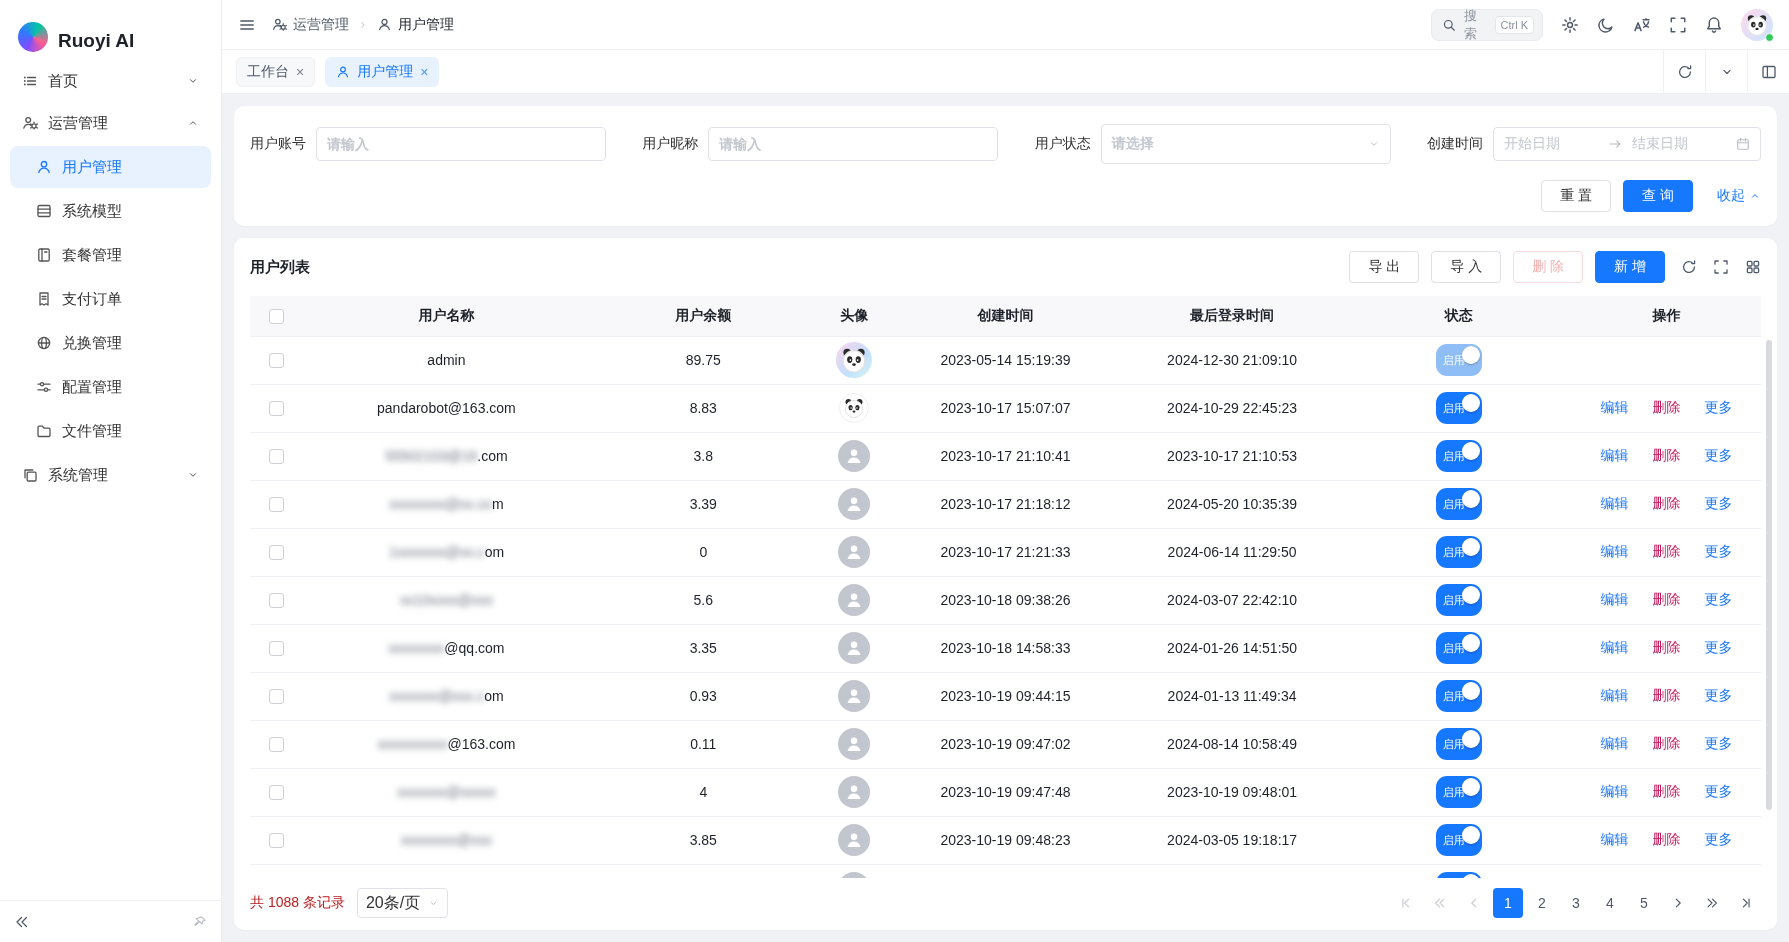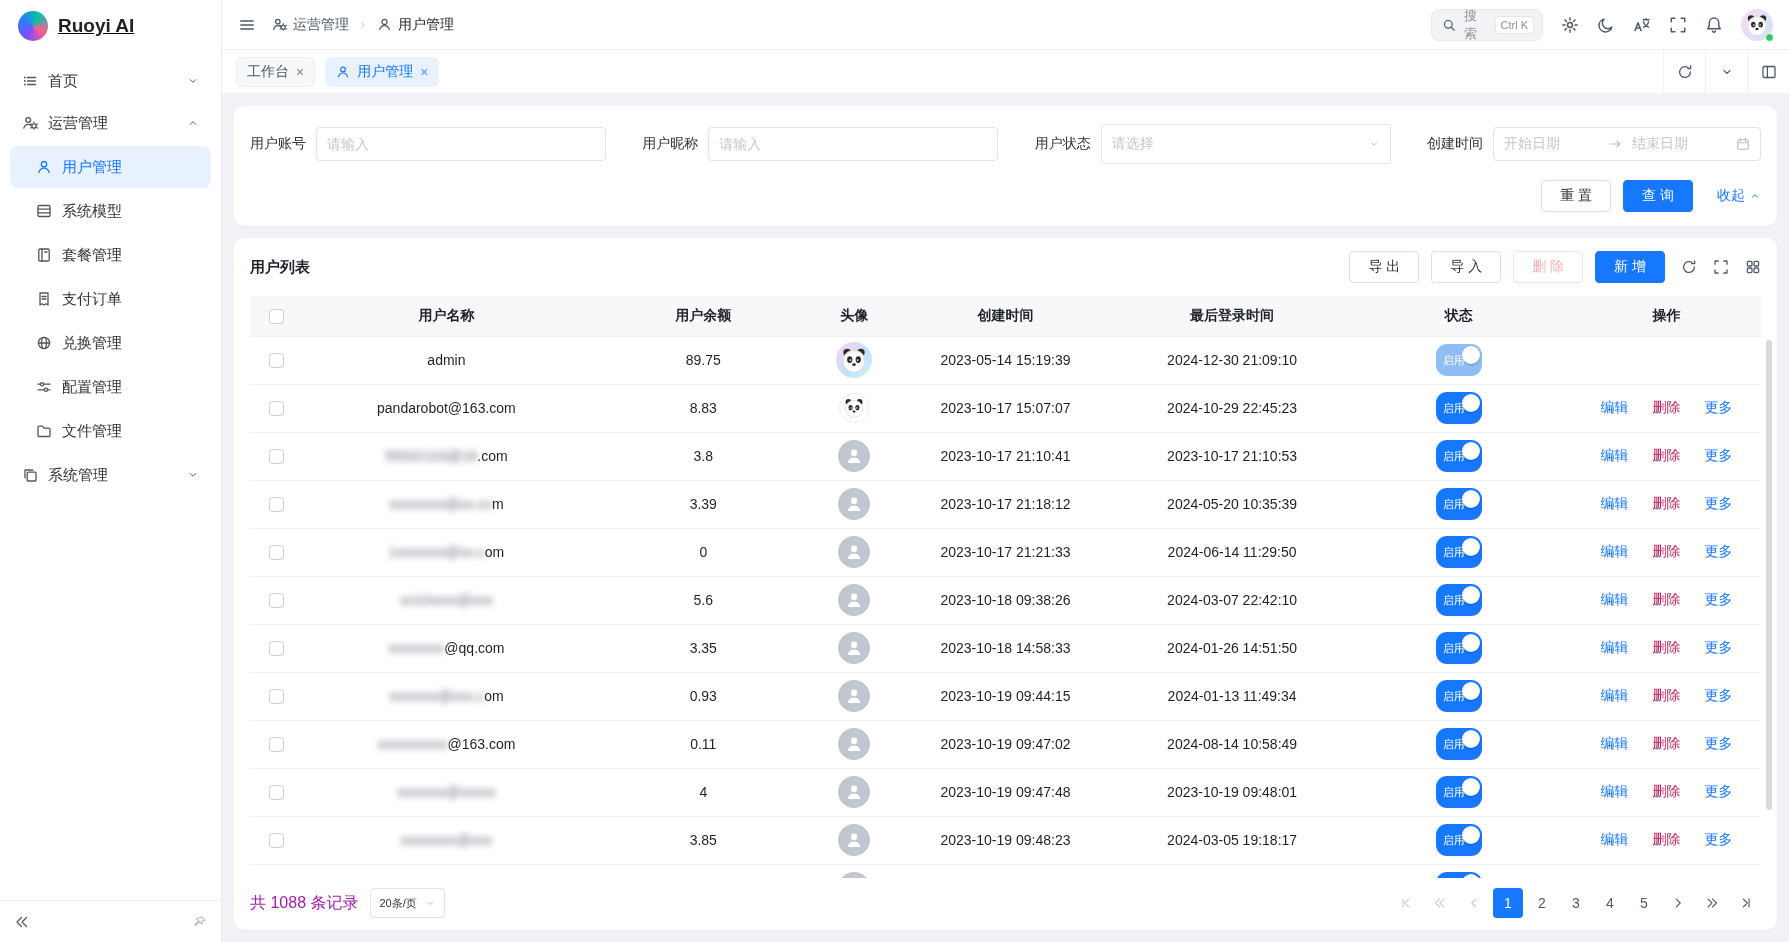--- a/index.html
+++ b/index.html
@@ -5,21 +5,21 @@
   *{margin:0;padding:0;box-sizing:border-box;font-family:"Liberation Sans","DejaVu Sans",sans-serif;}
   html,body{width:1789px;height:942px;overflow:hidden;background:#f0f2f5;}
   .app{display:flex;width:100%;height:100%;}
   .icn{display:inline-flex;align-items:center;justify-content:center;color:#4e5969;flex:0 0 auto;}
   .icn svg{width:100%;height:100%;}
   .i11{width:11px;height:11px}.i12{width:12px;height:12px}.i14{width:14px;height:14px}
   .i15{width:15px;height:15px}.i16{width:16px;height:16px}.i18{width:18px;height:18px}
   .dim-icn{color:#b8bcc4;}
   
   .sidebar{width:222px;background:#fff;border-right:1px solid #ebedf0;display:flex;flex-direction:column;flex:0 0 auto;}
-  .brand{height:52px;display:flex;align-items:center;gap:10px;padding:0 18px;text-decoration:underline;}
+  .brand{height:52px;display:flex;align-items:flex-end;gap:10px;padding:0 18px;}
   .logo{width:30px;height:30px;border-radius:50%;background:conic-gradient(from 210deg,#7c4dff,#2f7bff,#00c6a2,#ff5d8f,#7c4dff);flex:0 0 auto;}
   .brand-name{font-size:19px;font-weight:700;color:#1d2129;}
   .menu{flex:1;padding:8px 10px;overflow:hidden;}
   .menu-item{height:42px;display:flex;align-items:center;gap:10px;padding:0 12px;border-radius:8px;color:#333;font-size:15px;cursor:pointer;}
   .menu-item .mi-arrow{margin-left:auto;}
   .submenu-item{height:42px;display:flex;align-items:center;gap:10px;padding:0 10px 0 26px;border-radius:8px;color:#333;font-size:15px;margin:2px 0;cursor:pointer;}
   .submenu-item.active{background:#e8f2ff;color:#1677ff;}
   .submenu-item.active .icn{color:#1677ff;}
   .menu-item .icn,.submenu-item .icn{color:#555;}
   .sb-footer{height:42px;border-top:1px solid #f0f1f3;display:flex;align-items:center;justify-content:space-between;padding:0 14px;}
@@ -47,21 +47,21 @@
   .tool{width:42px;height:100%;display:flex;align-items:center;justify-content:center;border-left:1px solid #eef0f2;cursor:pointer;}
   
   .content{flex:1;min-height:0;padding:12px;display:flex;flex-direction:column;gap:12px;background:#f0f2f5;}
   .card{background:#fff;border-radius:10px;box-shadow:0 1px 2px rgba(0,0,0,.03);}
   .filter-card{padding:18px 16px 14px;flex:0 0 auto;}
   .filter-row{display:flex;align-items:center;justify-content:space-between;}
   .fgroup{display:flex;align-items:center;gap:10px;}
   .fgroup label{font-size:14px;color:#333;white-space:nowrap;}
   .inp{height:34px;border:1px solid #e0e2e8;border-radius:4px;padding:0 10px;font-size:14px;color:#333;outline:none;background:#fff;}
   .inp::placeholder{color:#c3c7cf;}
-  .w290{width:290px;}
+  .w290{width:290px;font-weight:bold;}
   .selectbox{height:40px;border:1px solid #e0e2e8;border-radius:4px;display:flex;align-items:center;justify-content:space-between;padding:0 10px;cursor:pointer;background:#fff;}
   .selectbox .ph{font-size:14px;color:#c3c7cf;}
   .daterange{height:34px;width:268px;border:1px solid #e0e2e8;border-radius:4px;display:flex;align-items:center;gap:10px;padding:0 10px;background:#fff;cursor:pointer;}
   .daterange .ph{font-size:14px;color:#c3c7cf;flex:1;}
   .filter-actions{margin-top:16px;display:flex;align-items:center;justify-content:flex-end;gap:12px;}
   .btn{height:32px;padding:0 18px;border:1px solid #dcdfe3;border-radius:4px;background:#fff;color:#333;font-size:14px;cursor:pointer;white-space:nowrap;}
   .btn.primary{background:#1677ff;border-color:#1677ff;color:#fff;}
   .btn.danger-disabled{color:#efb0b0;border-color:#f7dcdc;cursor:not-allowed;}
   .collapse-link{display:flex;align-items:center;gap:4px;color:#1677ff;font-size:14px;cursor:pointer;padding-left:12px;}
   .collapse-link .icn{color:#1677ff;}
@@ -87,23 +87,23 @@
   .av-user svg{width:20px;height:20px;}
   .switch{position:relative;display:inline-block;width:46px;height:32px;border-radius:11px;background:#1677ff;cursor:pointer;vertical-align:middle;}
   .switch .sw-txt{position:absolute;left:7px;top:50%;transform:translateY(-50%);color:#fff;font-size:11px;}
   .switch .sw-knob{position:absolute;right:2px;top:2px;width:18px;height:18px;border-radius:50%;background:#fff;box-shadow:0 1px 2px rgba(0,0,0,.25);}
   .switch.dim{background:#8fbdf5;}
   .ops .lnk{color:#1677ff;font-size:14px;margin:0 12px;cursor:pointer;text-decoration:none;}
   .ops .lnk.danger{color:#be185d;}
   .scrollbar{position:absolute;right:5px;top:44px;width:6px;height:470px;border-radius:3px;background:#d8dadf;}
   
   .pager{display:flex;align-items:center;gap:12px;padding:10px 16px 12px;flex:0 0 auto;}
-  .total{font-size:16px;color:#a21caf;}
+  .total{font-size:14px;color:#b91c1c;}
   .selectbox.small{height:30px;padding:0 8px;gap:8px;}
-  .pgsize-text{font-size:11px;color:#333;}
+  .pgsize-text{font-size:16px;color:#333;}
   .pg-right{margin-left:auto;display:flex;align-items:center;gap:4px;}
   .pg-btn,.pg-nav{min-width:30px;height:30px;border:none;background:transparent;border-radius:4px;font-size:14px;color:#4e5969;display:inline-flex;align-items:center;justify-content:center;cursor:pointer;}
   .pg-btn.active{background:#1677ff;color:#fff;}
   .pg-nav{color:#4e5969;}
   .pg-nav svg{width:14px;height:14px;}
   .pg-nav.disabled{color:#c6cad1;}
   .pg-pages{display:inline-flex;gap:4px;}
 </style>
 </head>
 <body>

